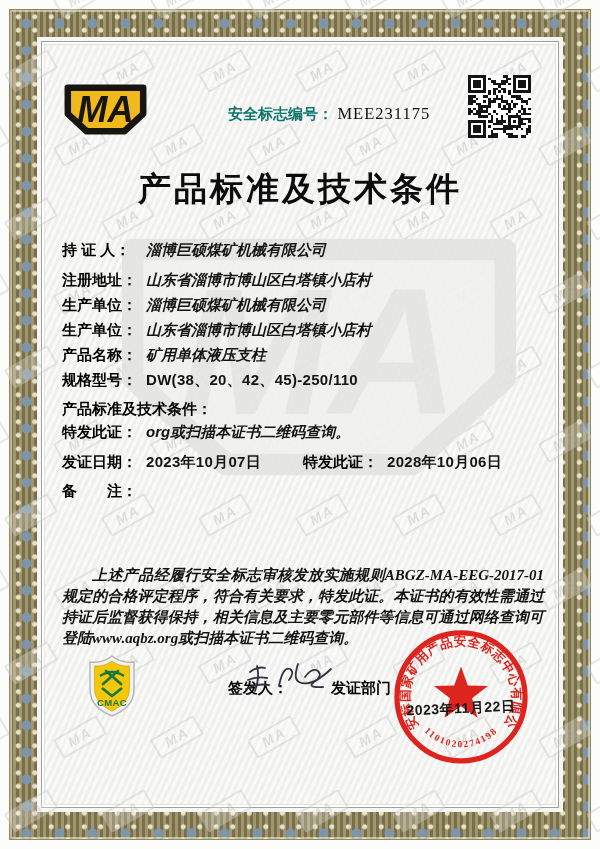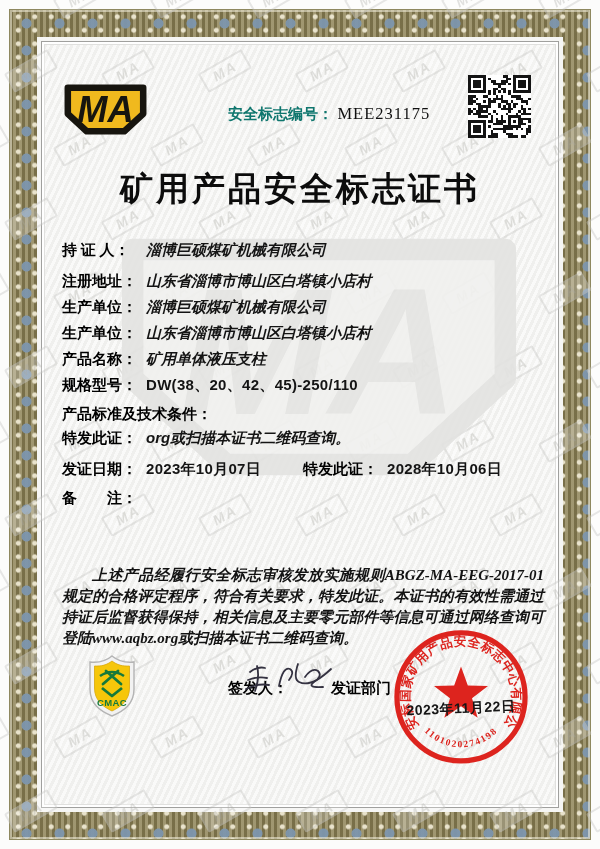--- a/index.html
+++ b/index.html
@@ -35,21 +35,21 @@
   .title{position:absolute;left:0;right:0;top:167px;text-align:center;
     font:900 33px "Liberation Serif","DejaVu Serif",serif;letter-spacing:3px;color:#0c0c0c;}
   
   .fields{position:absolute;left:62px;right:52px;top:240px;}
   .frow{display:flex;align-items:baseline;font-size:15px;line-height:19px;margin-bottom:6px;}
   .frow:nth-child(1){margin-bottom:11px;}
   .frow:nth-child(6){margin-bottom:10px;}
   .frow:nth-child(7){margin-bottom:4px;}
   .frow:nth-child(8){margin-bottom:11px;}
   .frow:nth-child(9){margin-bottom:10px;}
-  .f-label{font-weight:bold;min-width:84px;white-space:pre;color:#000;flex:none;font-family:Liberation Serif, serif;}
+  .f-label{font-weight:bold;min-width:84px;white-space:pre;color:#000;flex:none;}
   .f-value{font-weight:bold;color:#141414;}
   .kai{font-family:Liberation Sans, sans-serif;font-style:italic;}
   .num{font-family:"Liberation Sans",sans-serif;letter-spacing:.3px;}
   .w157{width:157px;flex:none;}
   .gap-l{margin-left:72px;}
   
   .statement{position:absolute;left:62px;right:56px;top:565px;text-align:justify;
     font:italic bold 15px/21px "Liberation Serif","DejaVu Serif",serif;color:#131313;text-indent:2em;}
   
   .cmac{position:absolute;left:88px;top:655px;width:48px;height:62px;}
@@ -473,21 +473,21 @@
         <rect x="10" y="24" width="1" height="1" fill="#141414"></rect>
         <rect x="11" y="24" width="1" height="1" fill="#141414"></rect>
         <rect x="16" y="24" width="1" height="1" fill="#141414"></rect>
         <rect x="17" y="24" width="1" height="1" fill="#141414"></rect>
         <rect x="18" y="24" width="1" height="1" fill="#141414"></rect>
         <rect x="19" y="24" width="1" height="1" fill="#141414"></rect>
         <rect x="21" y="24" width="1" height="1" fill="#141414"></rect>
         <rect x="22" y="24" width="1" height="1" fill="#141414"></rect>
       </svg>
 
-    <div class="title">矿用产品安全标志证书</div>
+    <div class="title">产品标准及技术条件</div>
 
     <div class="fields">
       <div class="frow">
         <span class="f-label">持 证 人：</span>
         <span class="f-value kai">淄博巨硕煤矿机械有限公司</span>
       </div>
       <div class="frow">
         <span class="f-label">注册地址：</span>
         <span class="f-value kai">山东省淄博市博山区白塔镇小店村</span>
       </div>

